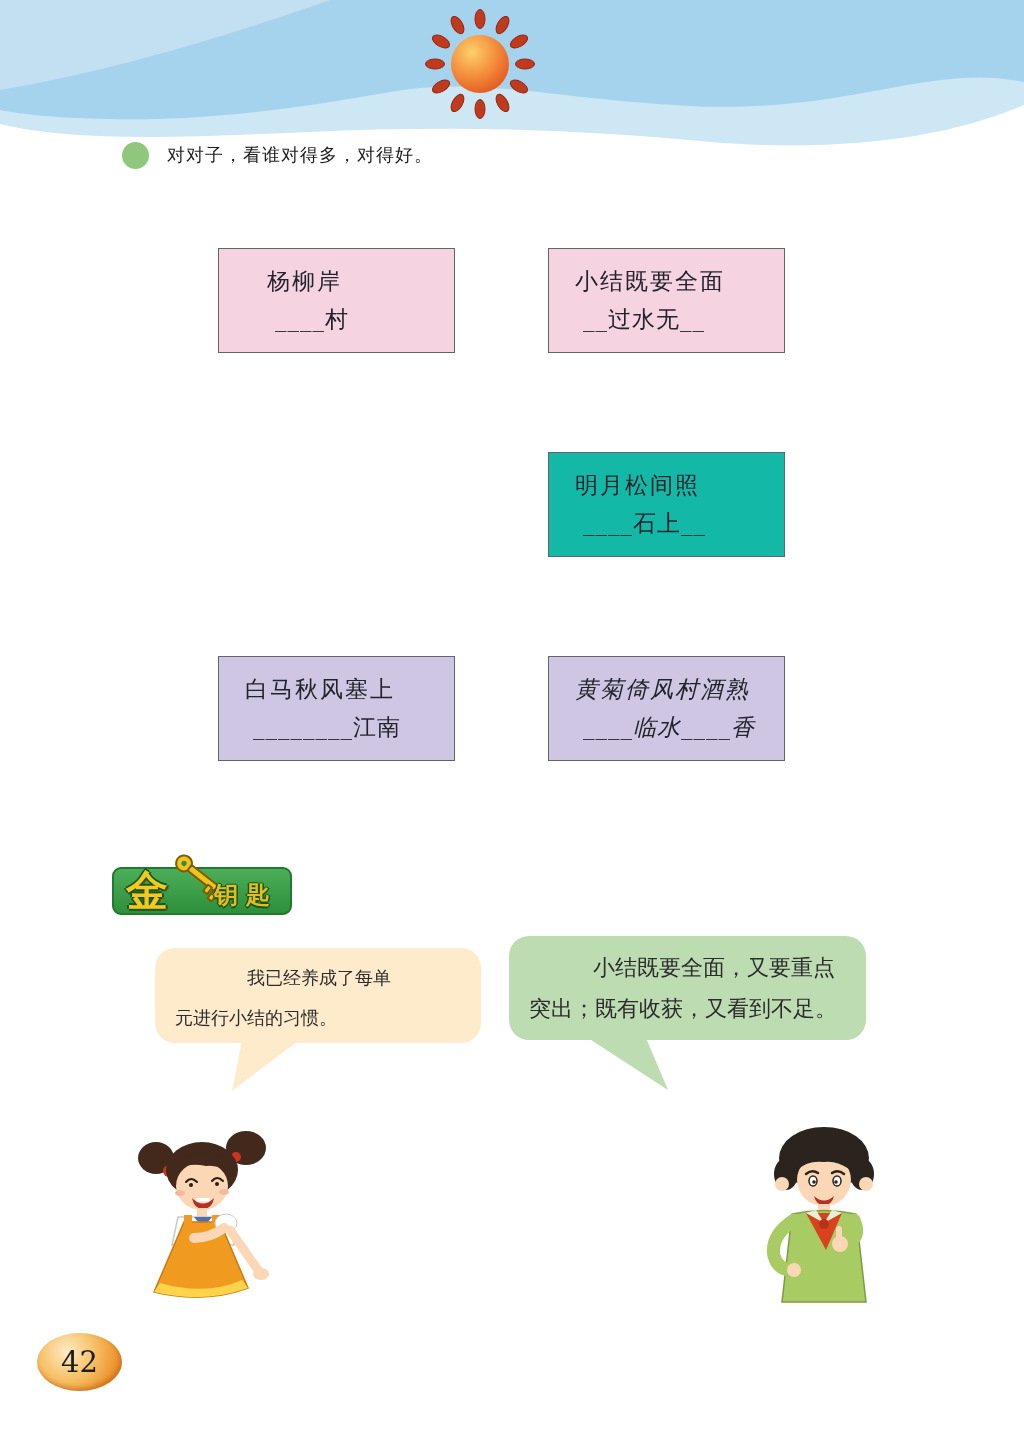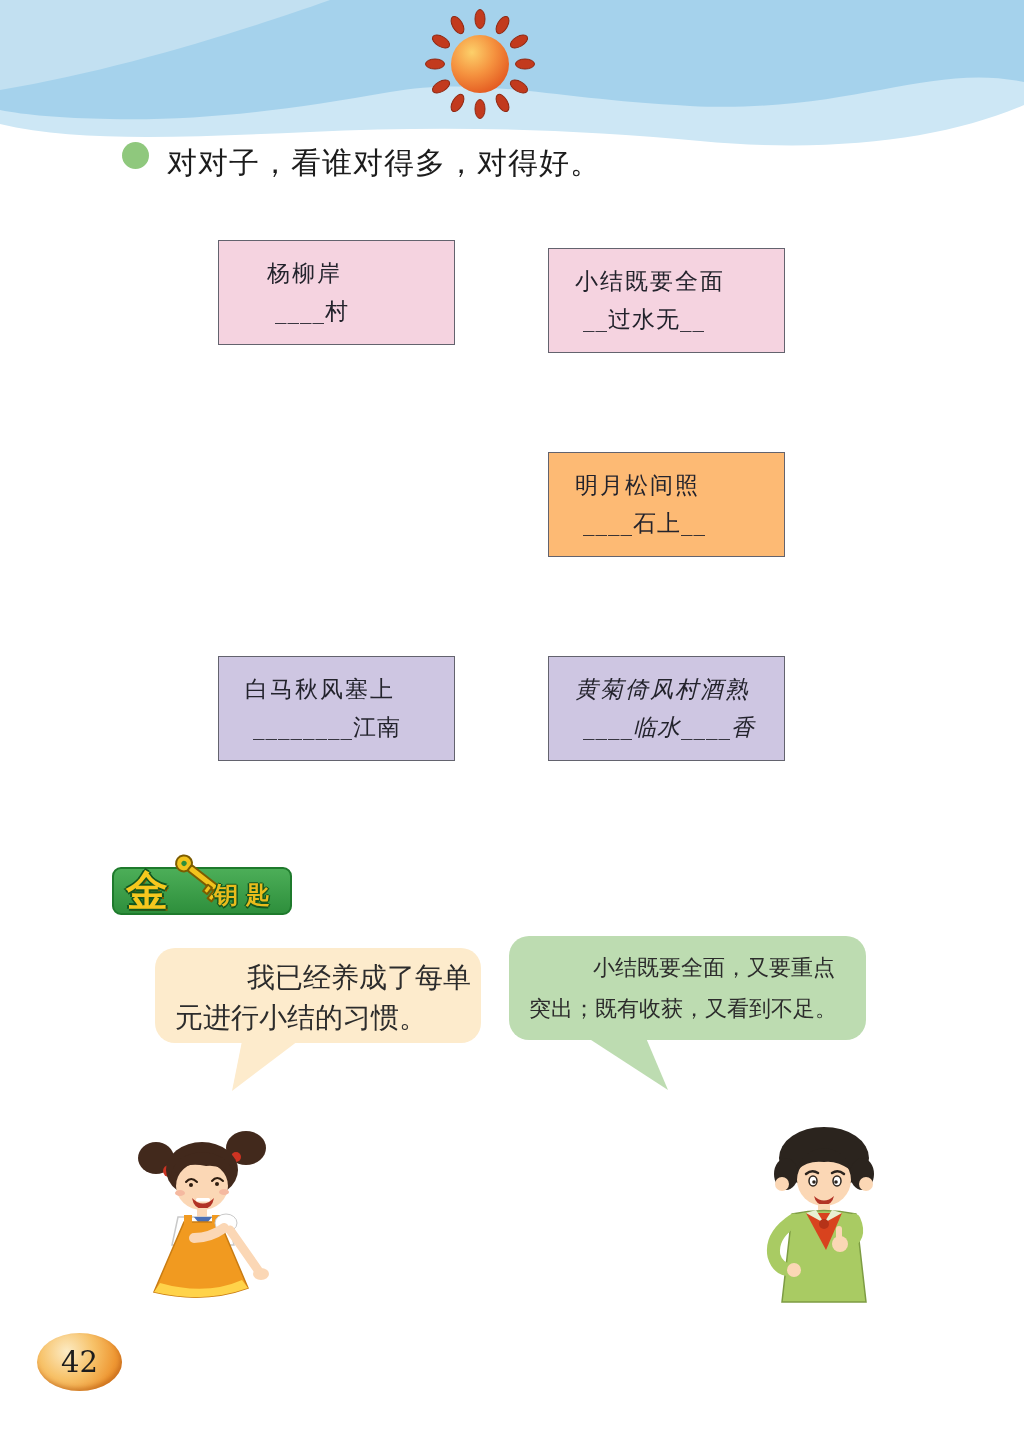--- a/index.html
+++ b/index.html
@@ -8,31 +8,31 @@
     overflow:hidden; font-family:"DejaVu Serif", serif;
   }
   
   .wave-header { position:absolute; left:0; top:0; width:1024px; height:150px; }
   
   .bullet {
     position:absolute; left:122px; top:142px; width:27px; height:27px;
     border-radius:50%; background:#8fc87d;
   }
   .instruction {
-    position:absolute; left:167px; top:143px; font-size:30px; color:#1c1c1c;
+    position:absolute; left:167px; top:143px; font-size:18px; color:#1c1c1c;
     letter-spacing:1px; white-space:nowrap;
   }
   
   .qbox {
     position:absolute; width:237px; height:105px; box-sizing:border-box;
     border:1px solid #63636e; padding:13px 0 0 26px; color:#23232c;
   }
   .qbox .l1 { font-size:23px; line-height:38px; letter-spacing:2px; white-space:nowrap; }
   .qbox .l2 { font-size:23px; line-height:38px; letter-spacing:1px; margin-left:8px; white-space:nowrap; }
-  .b1 { left:218px; top:240px;padding-left:48px; }
+  .b1 { left:218px; top:248px;padding-left:48px; }
   .b2 { left:548px; top:248px; }
   .b3 { left:218px; top:452px; }
   .b4 { left:548px; top:452px; }
   .b5 { left:218px; top:656px; }
   .b6 { left:548px; top:656px; }
   
   .key-badge {
     position:absolute; left:112px; top:867px; width:180px; height:48px;
     background:linear-gradient(#4cae58, #2e8f3c);
     border:2px solid #1e7a2c; border-radius:9px; box-sizing:border-box;
@@ -48,21 +48,21 @@
     letter-spacing:8px; color:#e9bc1c;
     text-shadow:-1.5px 0 #14571f, 1.5px 0 #14571f, 0 -1.5px #14571f, 0 1.5px #14571f;
     white-space:nowrap;
   }
   .key-badge svg { position:absolute; left:55px; top:-24px; }
   
   .bubble { position:absolute; border-radius:20px; }
   .bubble-girl { left:155px; top:948px; width:326px; height:95px; background:#fdebcc; }
   .bubble-boy  { left:509px; top:936px; width:357px; height:104px; background:#bddcb1;font-family:Liberation Serif, serif; }
   .bubble .bl { margin:0; color:#2c2c2c; white-space:nowrap; }
-  .bubble-girl .bl { font-size:28px; line-height:40px; padding:0 20px; }
+  .bubble-girl .bl { font-size:18px; line-height:40px; padding:0 20px; }
   .bubble-girl .bl.first { padding-top:10px; text-indent:72px; }
   .bubble-boy .bl { font-size:22px; line-height:41px; padding:0 20px; }
   .bubble-boy .bl.first { padding-top:11px; text-indent:64px; }
   .tail { position:absolute; }
   
   .girl-figure { position:absolute; left:120px; top:1122px; }
   .boy-figure  { position:absolute; left:742px; top:1122px; }
   
   .page-badge {
     position:absolute; left:37px; top:1333px; width:85px; height:58px;
@@ -114,21 +114,21 @@
   <div class="instruction">对对子，看谁对得多，对得好。</div>
 
   <div class="qbox b1" style="background-color: rgb(245, 211, 224);">
     <div class="l1">杨柳岸</div>
     <div class="l2">____村</div>
   </div>
   <div class="qbox b2" style="background-color: rgb(245, 211, 224);">
     <div class="l1">小结既要全面</div>
     <div class="l2">__过水无__</div>
   </div>
-  <div class="qbox b4" style="background-color: #fdba74;">
+  <div class="qbox b4" style="background-color: #14b8a6;">
     <div class="l1">明月松间照</div>
     <div class="l2">____石上__</div>
   </div>
   <div class="qbox b5" style="background-color: rgb(206, 198, 226);">
     <div class="l1">白马秋风塞上</div>
     <div class="l2">________江南</div>
   </div>
   <div class="qbox b6" style="background-color: rgb(206, 198, 226); font-style: italic;">
     <div class="l1">黄菊倚风村酒熟</div>
     <div class="l2">____临水____香</div>

